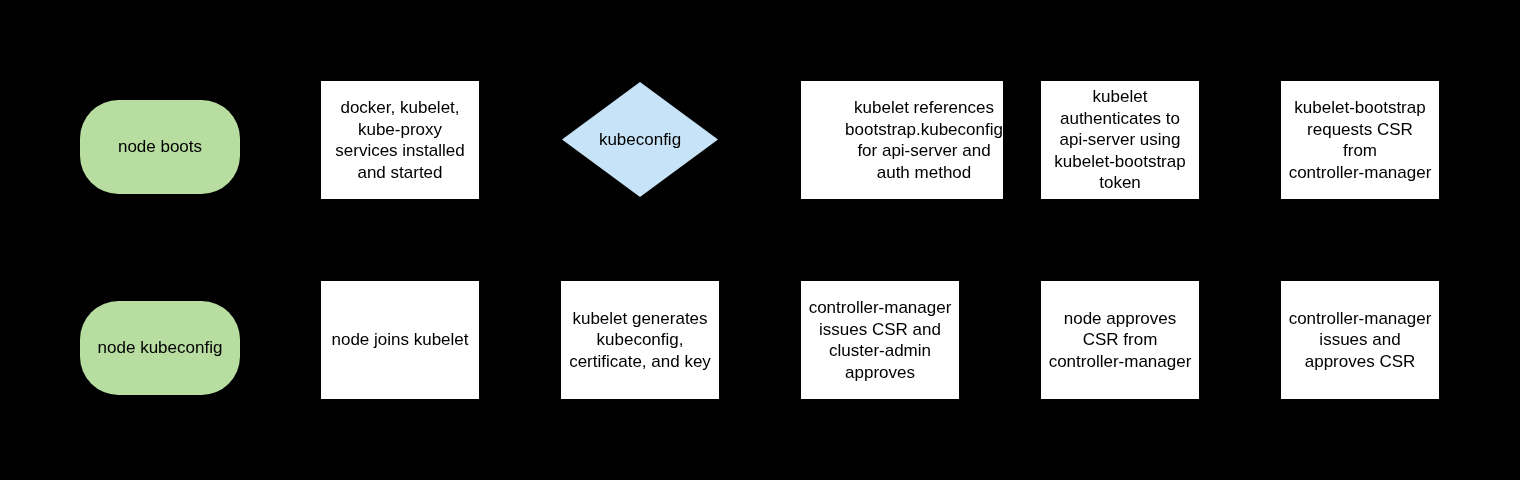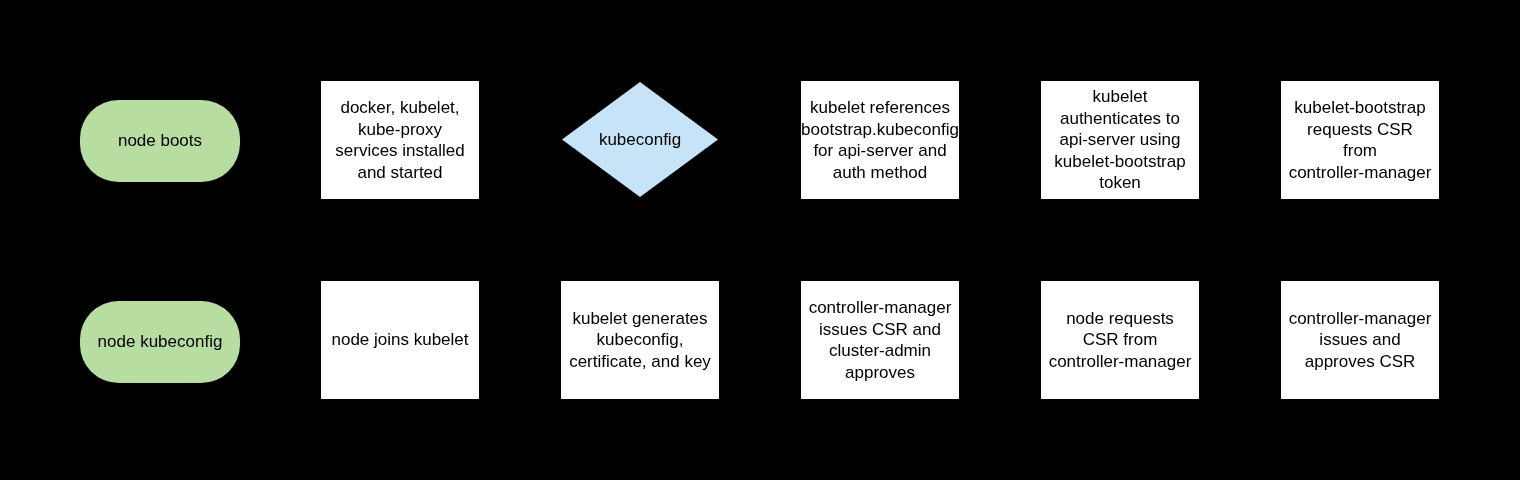--- a/index.html
+++ b/index.html
@@ -28,21 +28,21 @@
     line-height: 21.5px;
     color: var(--text, #000000);
   }
   .process {
     width: 158px;
     height: 118px;
     background: var(--process-fill, #ffffff);
   }
   .terminator {
     width: 160px;
-    height: 82px;
+    height: 94px;
     border-radius: 38.5px;
     background: var(--terminator-fill, #b7dda1);
   }
   .decision {
     width: 156px;
     height: 115px;
     background: var(--decision-fill, #c6e3f7);
     clip-path: polygon(50% 0%, 100% 50%, 50% 100%, 0% 50%);
   }
 </style>
@@ -59,21 +59,21 @@
     <span class="lbl">kubeconfig</span>
   </div>
 
   <div class="shape process" style="left:321px; top:81px;">
     <span class="lbl">docker, kubelet,
 kube-proxy
 services installed
 and started</span>
   </div>
 
-  <div class="shape process" style="left:801px; top:81px;">
+  <div class="shape process" style="left:801px; top:81px;padding-left:44px;">
     <span class="lbl">kubelet references
 bootstrap.kubeconfig
 for api-server and
 auth method</span>
   </div>
 
   <div class="shape process" style="left:1041px; top:81px;">
     <span class="lbl">kubelet
 authenticates to
 api-server using
@@ -103,21 +103,21 @@
   </div>
 
   <div class="shape process" style="left:801px; top:281px;">
     <span class="lbl">controller-manager
 issues CSR and
 cluster-admin
 approves</span>
   </div>
 
   <div class="shape process" style="left:1041px; top:281px;">
-    <span class="lbl">node requests
+    <span class="lbl">node approves
 CSR from
 controller-manager</span>
   </div>
 
   <div class="shape process" style="left:1281px; top:281px;">
     <span class="lbl">controller-manager
 issues and
 approves CSR</span>
   </div>
 

